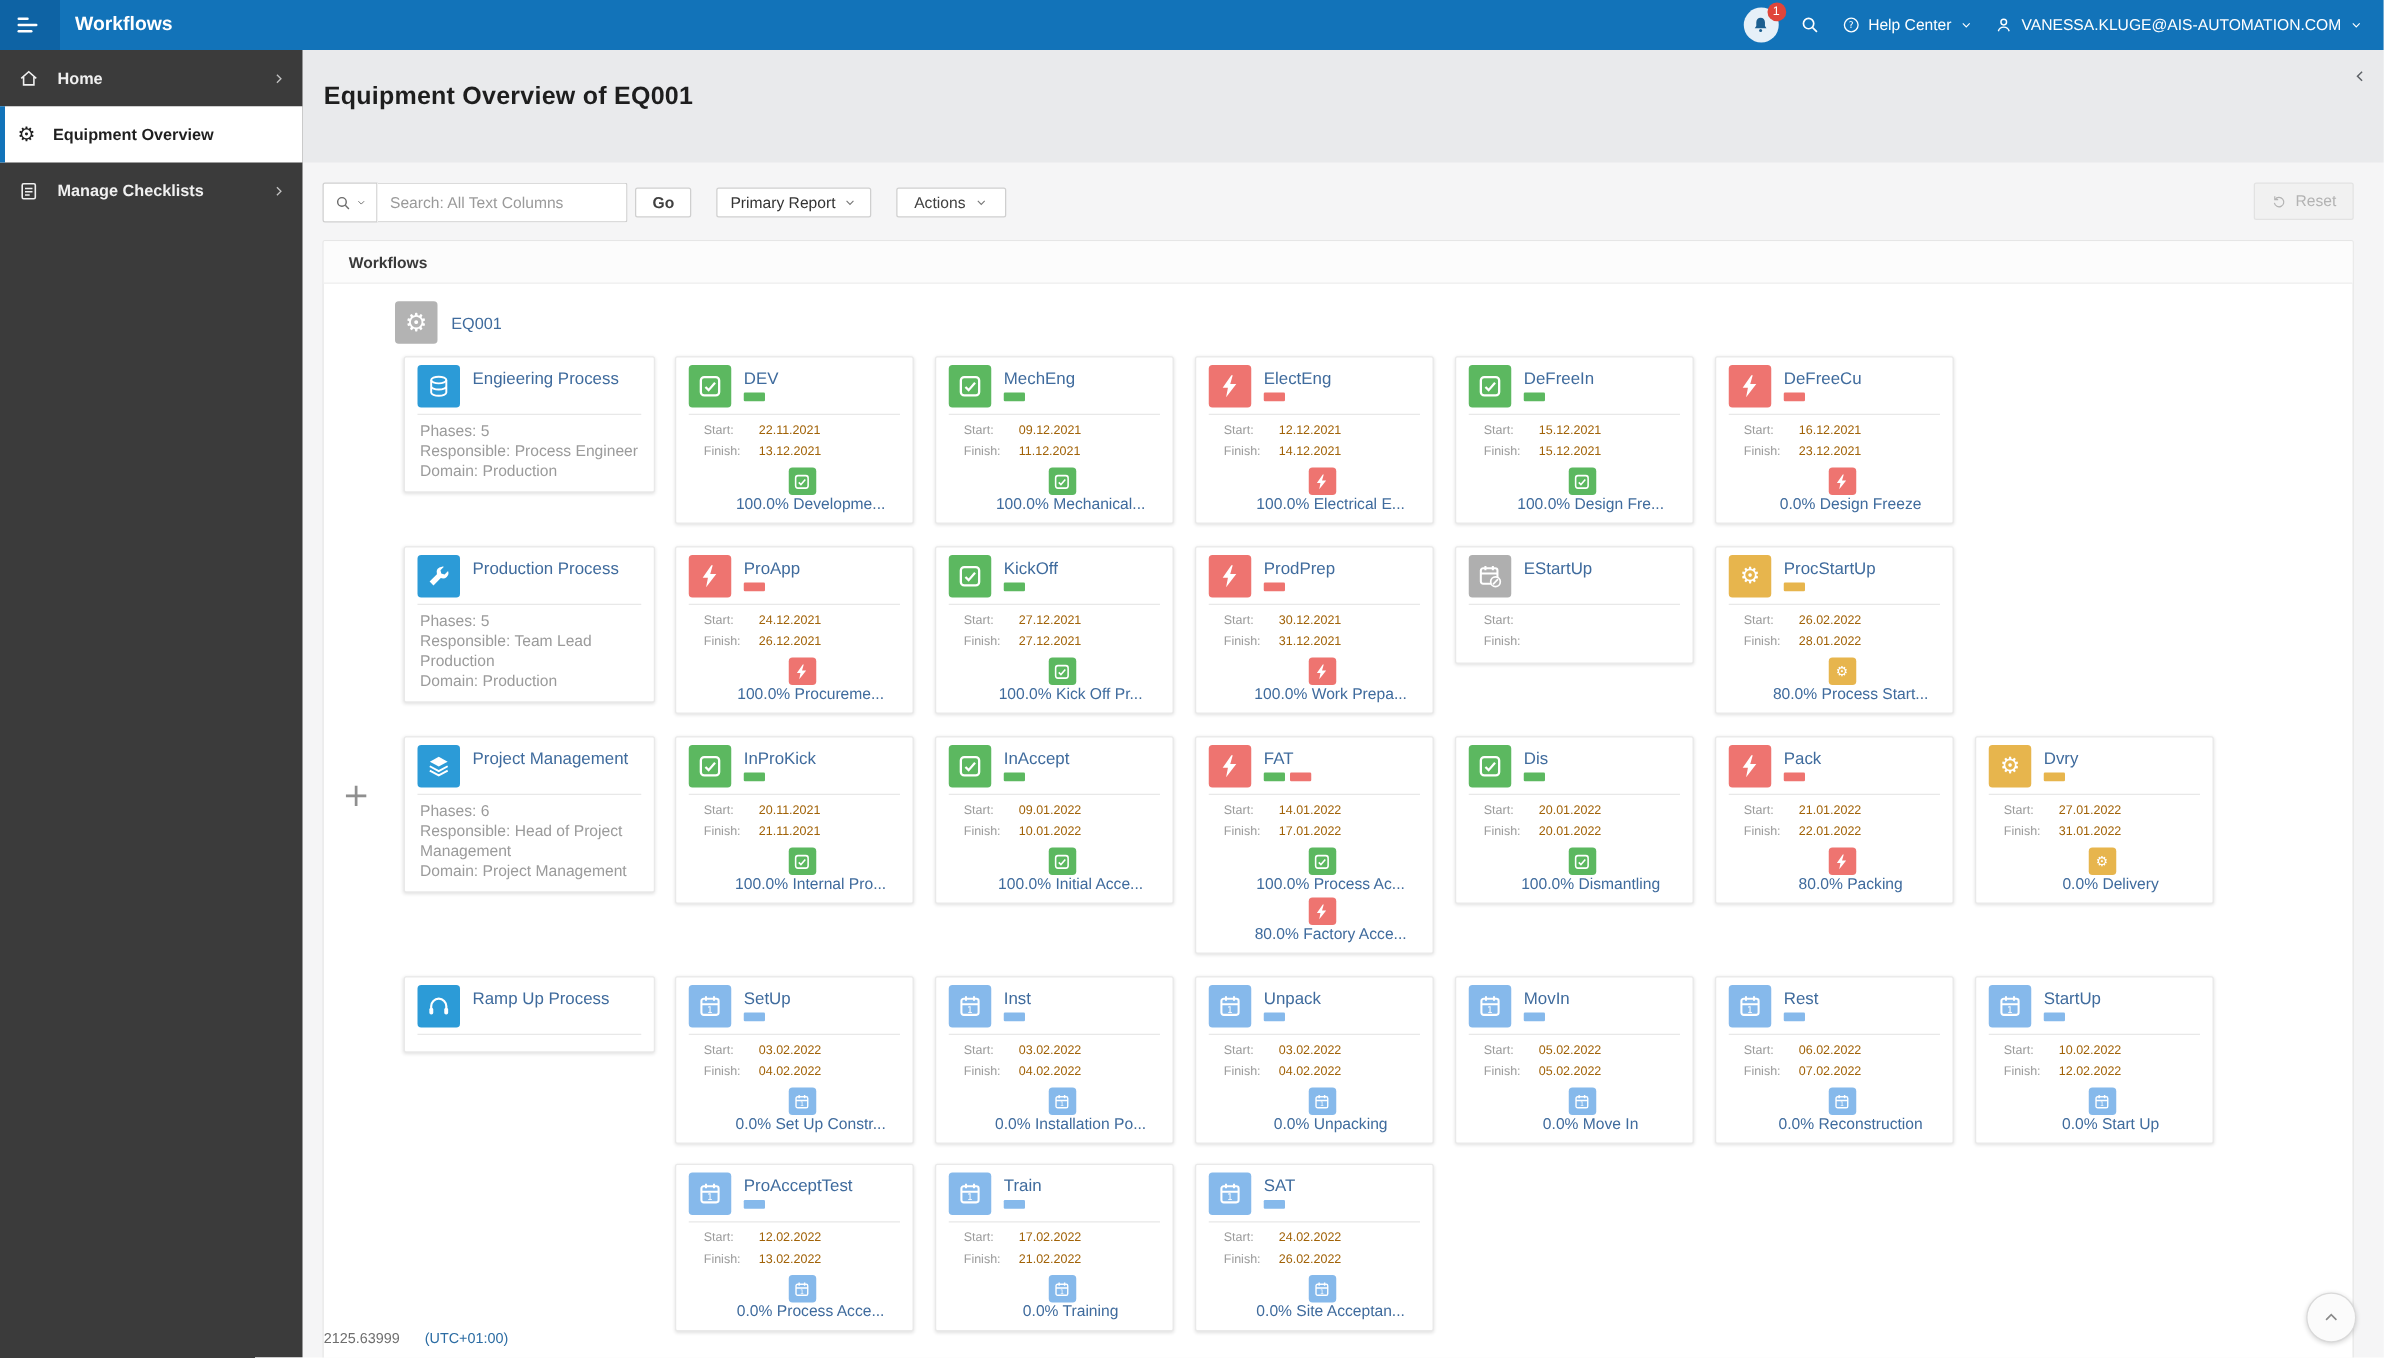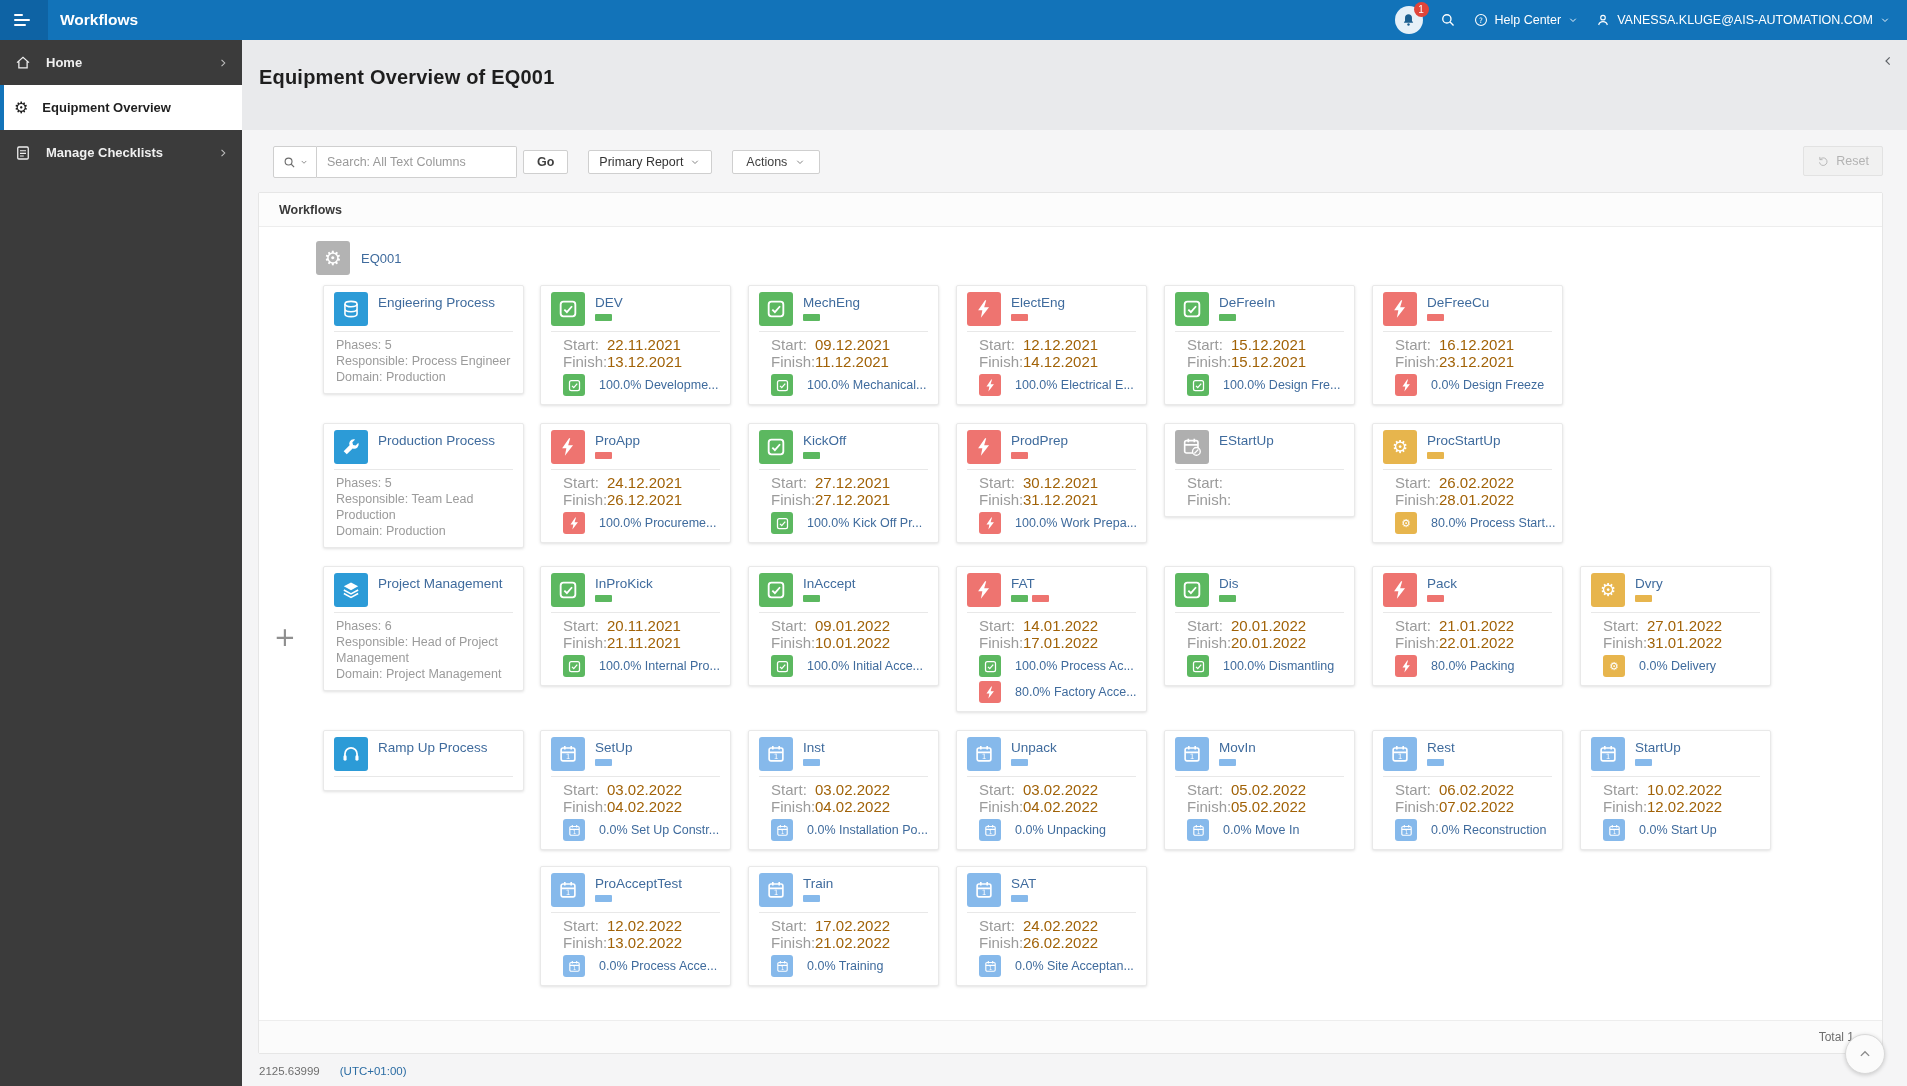--- a/index.html
+++ b/index.html
@@ -28,21 +28,21 @@
   .nav-item.sel::before{content:"";position:absolute;left:0;top:0;bottom:0;width:4px;background:#1273B9;}
 
   
   .main{position:absolute;left:242px;top:40px;right:0;bottom:0;}
   .titleband{height:90px;background:#E9EAEC;position:relative;}
   .titleband h1{margin:0;padding:26px 0 0 17px;font-size:20px;font-weight:700;color:#1E1E1E;letter-spacing:.2px;}
   .collapse-btn{position:absolute;top:10px;right:8px;width:22px;height:22px;display:flex;align-items:center;justify-content:center;color:#5F6368;cursor:pointer;}
 
   .content{padding:16px 24px 0 16px;}
   .toolbar{display:flex;align-items:center;height:32px;position:relative;}
-  .search-group{display:flex;margin-left:15px;height:32px;box-sizing:border-box;}
+  .search-group{display:flex;height:32px;box-sizing:border-box;}
   .search-iconbox{width:44px;border:1px solid #CFCFCF;background:#fff;display:flex;align-items:center;justify-content:center;gap:2px;box-sizing:border-box;border-radius:2px 0 0 2px;cursor:pointer;color:#6B6B6B;}
   .search-input{width:200px;border:1px solid #CFCFCF;border-left:none;padding:0 10px;font-size:12.5px;color:#333;background:#fff;box-sizing:border-box;outline:none;border-radius:0 2px 2px 0;font-family:inherit;}
   .search-input::placeholder{color:#9A9A9A;}
   .btn{height:24px;border:1px solid #CFCFCF;background:#fff;color:#404040;font-size:12.5px;display:flex;align-items:center;justify-content:center;padding:0 13px;box-sizing:border-box;border-radius:2px;cursor:pointer;font-family:inherit;}
   .go-btn{margin-left:6px;font-weight:600;}
   .report-select{margin-left:20px;width:124px;justify-content:space-between;padding:0 10px;color:#333;}
   .actions-btn{margin-left:20px;gap:7px;}
   .reset-btn{position:absolute;right:0;top:0;height:30px;background:#F1F1F1;border-color:#E2E2E2;color:#B3B3B3;gap:6px;cursor:default;}
 
   
@@ -63,24 +63,24 @@
   .tcard{width:191px;flex:none;}
   .chead{display:flex;}
   .cicon{width:34px;height:34px;border-radius:3px;display:flex;align-items:center;justify-content:center;flex:none;color:#fff;}
   .twrap{margin-left:10px;min-width:0;}
   .ctitle{font-size:13.5px;color:#3F6B9D;margin-top:3px;white-space:nowrap;}
   .bars{display:flex;gap:4px;margin-top:4px;}
   .bar{width:17px;height:7px;border-radius:1px;}
   .cdiv{height:1px;background:#E8E8E8;margin:5px 0;}
   .pbody{padding-left:2px;}
   .pline{font-size:12.5px;line-height:16px;color:#9B9B9B;}
-  .crow{display:flex;font-size:15px;line-height:16.5px;padding-left:12px;}
+  .crow{display:flex;font-size:10px;line-height:16.5px;padding-left:12px;}
   .clabel{color:#9B9B9B;width:44px;flex:none;}
   .cval{color:#a16207;}
-  .prow{display:flex;align-items:center;margin-top:4px;padding-left:12px;}
+  .prow{display:flex;align-items:center;margin-top:4px;padding-left:12px;flex-direction:column;}
   .picon{width:22px;height:22px;border-radius:3px;display:flex;align-items:center;justify-content:center;flex:none;color:#fff;}
   .ptext{font-size:12.5px;color:#3F6B9D;margin-left:14px;white-space:nowrap;}
 
   .region-total{height:32px;border-top:1px solid #EDEDED;background:#FBFBFB;display:flex;align-items:center;justify-content:flex-end;padding-right:28px;font-size:12px;color:#6E6E6E;}
 
   
   .statusbar{position:absolute;left:259px;bottom:9px;display:flex;align-items:center;gap:20px;font-size:11.5px;}
   .version{color:#6E6E6E;}
   .tz{color:#2B6CA3;cursor:pointer;}
   .scrolltop{position:absolute;right:22px;bottom:12px;width:38px;height:38px;border-radius:50%;background:#FBFBFB;border:1px solid #D9D9D9;box-shadow:0 1px 4px rgba(0,0,0,.18);display:flex;align-items:center;justify-content:center;color:#8A8A8A;cursor:pointer;}

